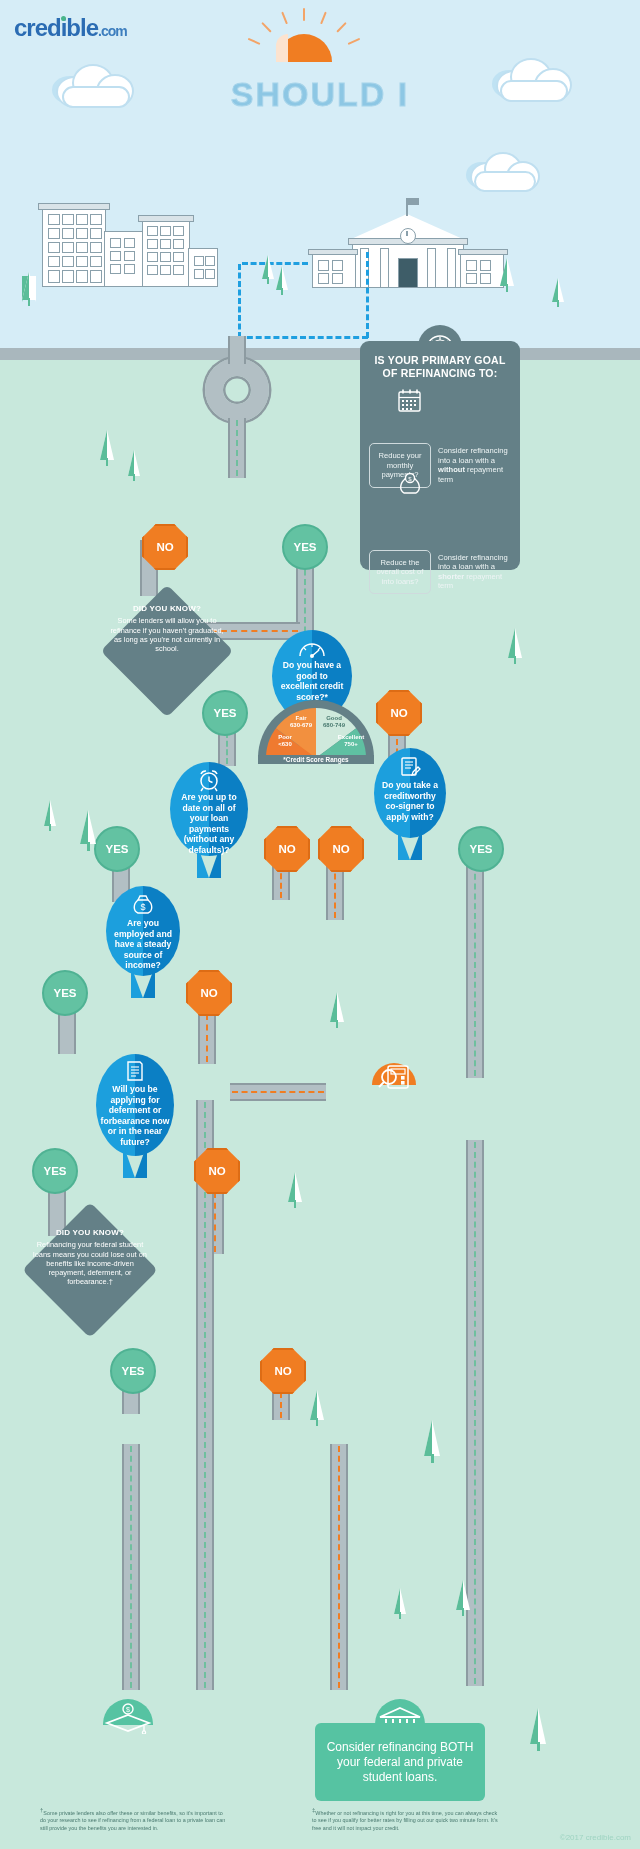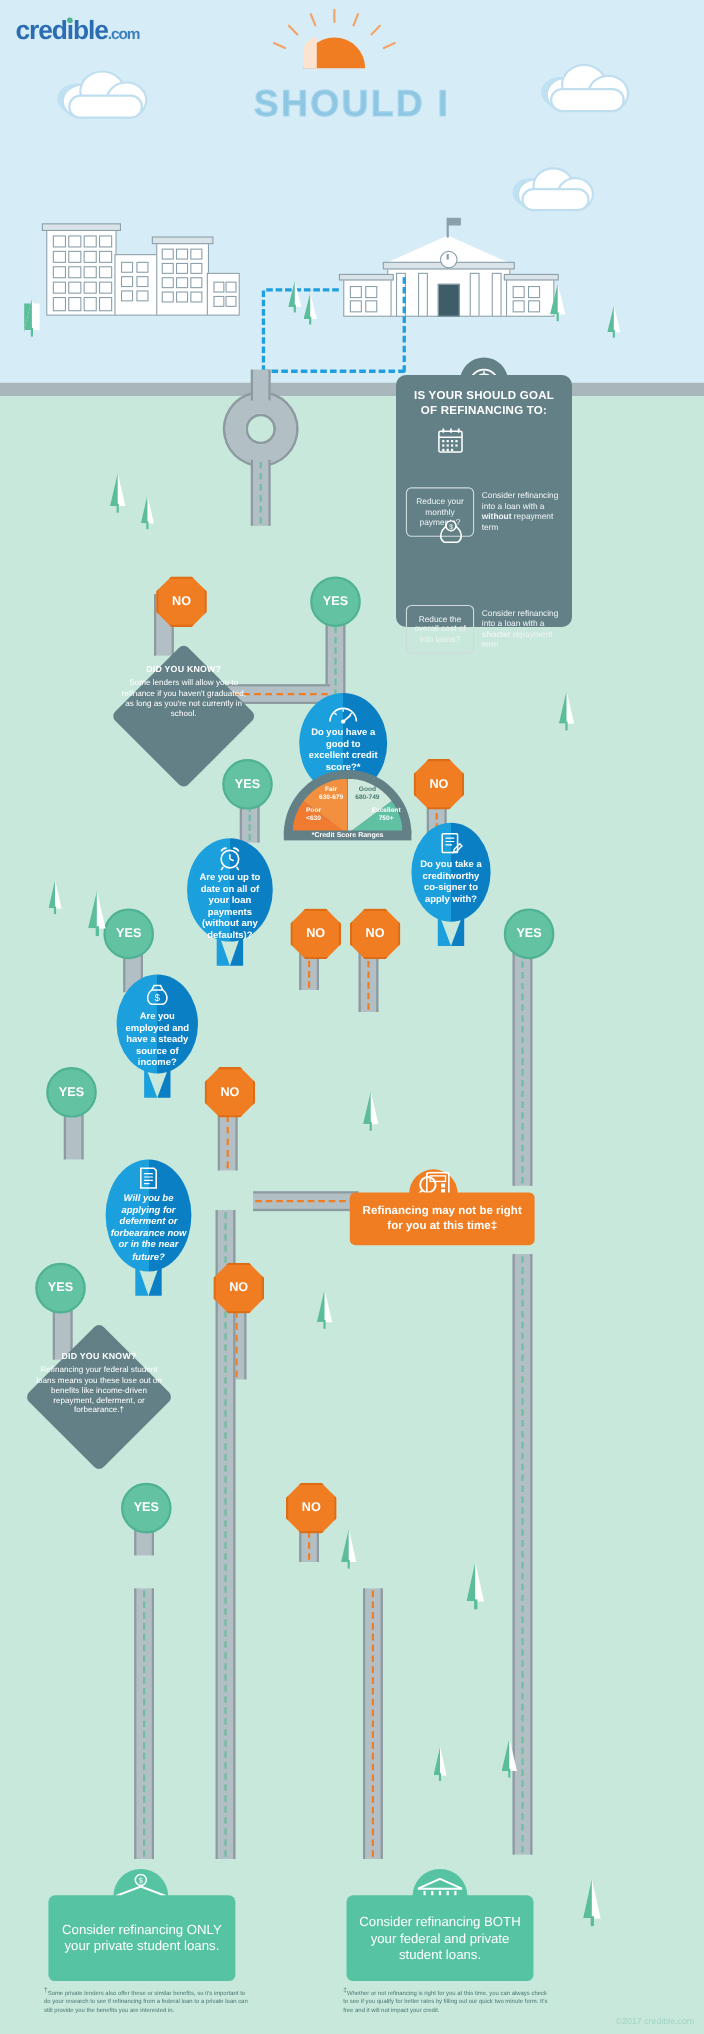--- a/index.html
+++ b/index.html
@@ -330,21 +330,21 @@
       <path d="M7 19 A9 9 0 0 1 25 19" fill="none" stroke="#fff" stroke-width="1.2"></path>
       <line x1="16" y1="19" x2="24" y2="12" stroke="#fff" stroke-width="1.6"></line>
       <circle cx="16" cy="19" r="2" fill="#fff"></circle>
       <line x1="16" y1="7" x2="16" y2="10" stroke="#fff" stroke-width="1.2"></line>
       <line x1="8" y1="11" x2="10" y2="13" stroke="#fff" stroke-width="1.2"></line>
       <line x1="24" y1="11" x2="22" y2="13" stroke="#fff" stroke-width="1.2"></line>
     </svg>
   </div>
 
   <div class="goal">
-    <h2>IS YOUR SHOULD GOAL OF REFINANCING TO:</h2>
+    <h2>IS YOUR PRIMARY GOAL OF REFINANCING TO:</h2>
 
     <div style="position:absolute;left:36px;top:47px;">
       <svg width="28" height="26" viewBox="0 0 28 26">
         <rect x="3" y="4" width="21" height="19" rx="1.5" fill="none" stroke="#fff" stroke-width="1.4"></rect>
         <line x1="3" y1="9.5" x2="24" y2="9.5" stroke="#fff" stroke-width="1.2"></line>
         <line x1="7" y1="1.5" x2="7" y2="5.5" stroke="#fff" stroke-width="1.6"></line>
         <line x1="14" y1="1.5" x2="14" y2="5.5" stroke="#fff" stroke-width="1.6"></line>
         <line x1="21" y1="1.5" x2="21" y2="5.5" stroke="#fff" stroke-width="1.6"></line>
         <g fill="#fff">
           <rect x="6" y="12" width="2" height="2"></rect>
@@ -505,60 +505,58 @@
     <div class="pin-tail" style="left:27px;top:90px;border-left:12px solid #1c9fdd;border-right:12px solid #0b7fc4;border-top:34px solid transparent;"></div>
     <div class="pin-ico" style="top:6px;">
       <svg width="24" height="22" viewBox="0 0 24 22">
         <path d="M5 2 L17 2 L19 4 L19 20 L5 20 Z" fill="none" stroke="#fff" stroke-width="1.4"></path>
         <line x1="8" y1="7" x2="16" y2="7" stroke="#fff" stroke-width="1.1"></line>
         <line x1="8" y1="10" x2="16" y2="10" stroke="#fff" stroke-width="1.1"></line>
         <line x1="8" y1="13" x2="16" y2="13" stroke="#fff" stroke-width="1.1"></line>
         <line x1="8" y1="16" x2="13" y2="16" stroke="#fff" stroke-width="1.1"></line>
       </svg>
     </div>
-    <div class="pin-txt" style="top:30px;padding:0 4px;box-sizing:border-box;font-style:italic;">Will you be applying for deferment or forbearance now or in the near future?</div>
+    <div class="pin-txt" style="top:30px;padding:0 4px;box-sizing:border-box;">Will you be applying for deferment or forbearance now or in the near future?</div>
   </div>
   <div class="yes" style="left:32px;top:1148px;">YES</div>
   <div class="no" style="left:194px;top:1148px;">NO</div>
 
   <div class="callout-tab"></div>
   <div style="position:absolute;left:376px;top:1065px;">
     <svg width="36" height="24" viewBox="0 0 36 24">
       <rect x="12" y="1" width="20" height="22" rx="2" fill="none" stroke="#fff" stroke-width="1.5"></rect>
       <rect x="15" y="4" width="14" height="5" fill="none" stroke="#fff" stroke-width="1.2"></rect>
       <g fill="#fff">
           <rect x="25" y="11" width="3.6" height="3.6"></rect>
           <rect x="25" y="16" width="3.6" height="3.6"></rect>
         </g>
       <circle cx="13" cy="12" r="7" fill="none" stroke="#fff" stroke-width="1.8"></circle>
       <line x1="8" y1="17" x2="3" y2="22" stroke="#fff" stroke-width="2"></line>
     </svg>
   </div>
-  <div class="callout">Refinancing may not be right for you at this time‡</div>
 
   <div class="diamond" style="left:42px;top:1222px;width:96px;height:96px;"></div>
   <div class="diatxt" style="left:30px;top:1228px;width:120px;">
     <span class="hd">DID YOU KNOW?</span>
-    <span>Refinancing your federal student loans means you these lose out on benefits like income-driven repayment, deferment, or forbearance.†</span>
+    <span>Refinancing your federal student loans means you could lose out on benefits like income-driven repayment, deferment, or forbearance.†</span>
   </div>
 
   <div class="yes" style="left:110px;top:1348px;">YES</div>
   <div class="no" style="left:260px;top:1348px;">NO</div>
 
   <div class="result-tab" style="left:103px;top:1699px;"></div>
   <div style="position:absolute;left:104px;top:1702px;">
     <svg width="48" height="32" viewBox="0 0 48 32">
       <circle cx="24" cy="7" r="5" fill="none" stroke="#fff" stroke-width="1.4"></circle>
       <text x="24" y="10" font-size="7" fill="#fff" text-anchor="middle" font-family="Liberation Sans, sans-serif">$</text>
       <path d="M24 13 L45 21 L24 29 L3 21 Z" fill="none" stroke="#fff" stroke-width="1.8"></path>
       <path d="M40 24 L40 29" stroke="#fff" stroke-width="1.4"></path>
       <circle cx="40" cy="30.5" r="1.6" fill="none" stroke="#fff" stroke-width="1.2"></circle>
     </svg>
   </div>
-  <div class="result" style="left:44px;top:1723px;">Consider refinancing ONLY your private student loans.</div>
 
   <div class="result-tab" style="left:375px;top:1699px;"></div>
   <div style="position:absolute;left:376px;top:1706px;">
     <svg width="48" height="28" viewBox="0 0 48 28">
       <path d="M24 2 L44 11 L4 11 Z" fill="none" stroke="#fff" stroke-width="1.8"></path>
       <g stroke="#fff" stroke-width="2" fill="none">
         <line x1="10" y1="13" x2="10" y2="23"></line>
           <line x1="17" y1="13" x2="17" y2="23"></line>
         <line x1="24" y1="13" x2="24" y2="23"></line>
           <line x1="31" y1="13" x2="31" y2="23"></line>

